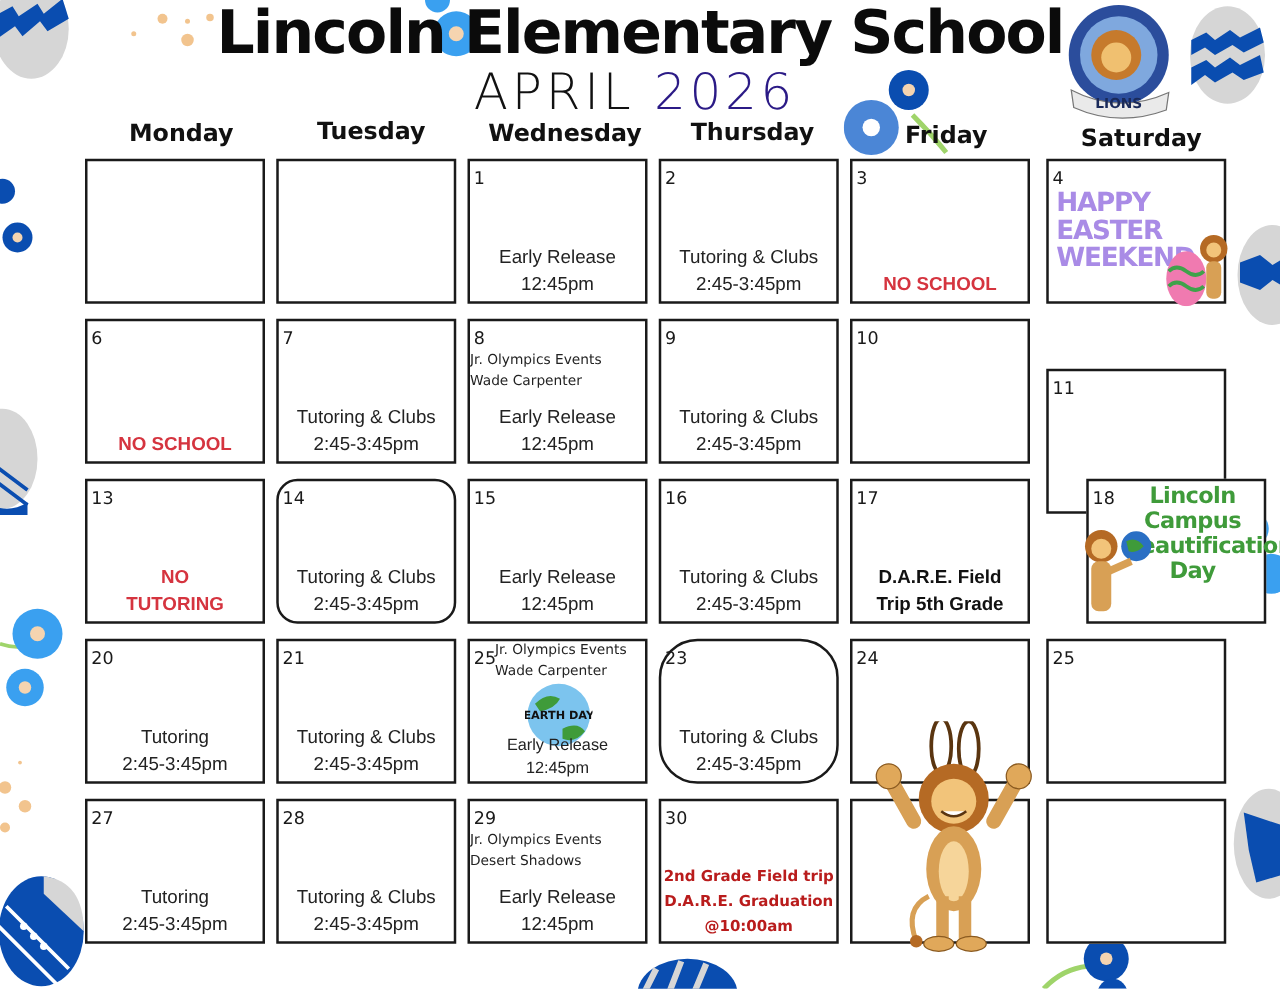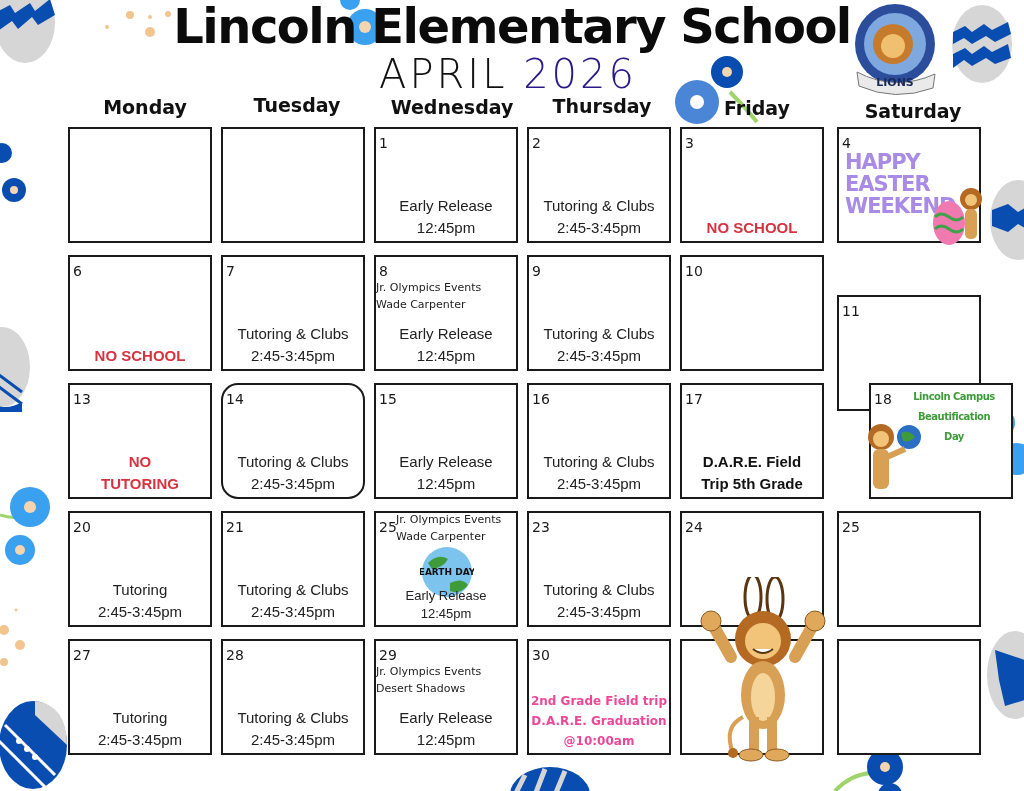--- a/index.html
+++ b/index.html
@@ -42,21 +42,21 @@
   }
   .red { color: #d5343f !important; font-weight: bold; }
   .bold { font-weight: bold; color: #111 !important; margin-top: 24px; }
   .easter {
     position: absolute; left: 6px; top: 22px; font-family: "DejaVu Sans", sans-serif;
     font-weight: bold; color: #a98be6; font-size: 21px; line-height: 22px; letter-spacing: -1px;
   }
   .campus {
     position: absolute; right: 2px; top: 2px; width: 110px; text-align: center;
     font-family: "DejaVu Sans", sans-serif; font-weight: bold; color: #3f9b3a;
-    font-size: 10px; line-height: 20px; letter-spacing: -0.5px;
+    font-size: 18px; line-height: 20px; letter-spacing: -0.5px;
   }
   .campus2 {
     position: absolute; right: 2px; top: 72px; width: 112px; text-align: center;
     font-family: "DejaVu Serif", serif; font-weight: bold; color: #5cb84a;
     font-size: 15px; line-height: 22px;
   }
 </style>
 </head>
 <body>
 
@@ -284,21 +284,21 @@
       <div class="topnote" style="white-space:pre-line;top:-2px;left:20px">Jr. Olympics Events
 Wade Carpenter</div>
       <svg class="deco" style="left:44px;top:32px" width="54" height="54" viewBox="0 0 54 54">
             <circle cx="27" cy="27" r="25" fill="#7cc4ee"></circle>
             <path d="M8 18 Q18 8 28 14 Q24 22 12 24 Z M30 38 Q42 32 48 40 Q40 50 30 46 Z" fill="#3f9b3a"></path>
             <text x="27" y="30" text-anchor="middle" font-size="9" font-weight="bold" fill="#111" font-family="DejaVu Sans, sans-serif">EARTH DAY</text>
           </svg>
       <div class="bottom" style="white-space:pre-line;font-size:13px;line-height:18px">Early Release
 12:45pm</div>
     </div>
-    <div class="cell" style="left: 527px; top: 511px;">
+    <div class="cell" style="left: 527px; top: 511px; border-radius: 31px;">
       <span class="num">23</span>
       <div class="bottom" style="white-space:pre-line">Tutoring &amp; Clubs
 2:45-3:45pm</div>
     </div>
     <div class="cell" style="left: 680px; top: 511px;">
       <span class="num">24</span>
     </div>
     <div class="cell" style="left: 837px; top: 511px;">
       <span class="num">25</span>
     </div>
@@ -314,21 +314,21 @@
     </div>
     <div class="cell" style="left: 374px; top: 639px;">
       <span class="num">29</span>
       <div class="topnote" style="white-space:pre-line">Jr. Olympics Events
 Desert Shadows</div>
       <div class="bottom" style="white-space:pre-line">Early Release
 12:45pm</div>
     </div>
     <div class="cell" style="left: 527px; top: 639px;">
       <span class="num">30</span>
-      <div style="position:absolute;left:0;right:0;bottom:2px;text-align:center;font-family:'DejaVu Sans',sans-serif;font-weight:bold;font-size:12px;line-height:20px;color:#ec4899">
+      <div style="position:absolute;left:0;right:0;bottom:2px;text-align:center;font-family:'DejaVu Sans',sans-serif;font-weight:bold;font-size:12px;line-height:20px;color:#b91c1c">
         <div><span>2nd Grade Field trip</span></div>
         <div>D.A.R.E. Graduation</div>
         <div>@10:00am</div>
       </div>
     </div>
     <div class="cell" style="left: 680px; top: 639px; z-index: 1;"></div>
     <div class="cell" style="left: 837px; top: 639px;"></div>
   </div>
 
 <svg class="deco" style="left:693px;top:577px;z-index:4" width="140" height="186" viewBox="0 0 140 186">

